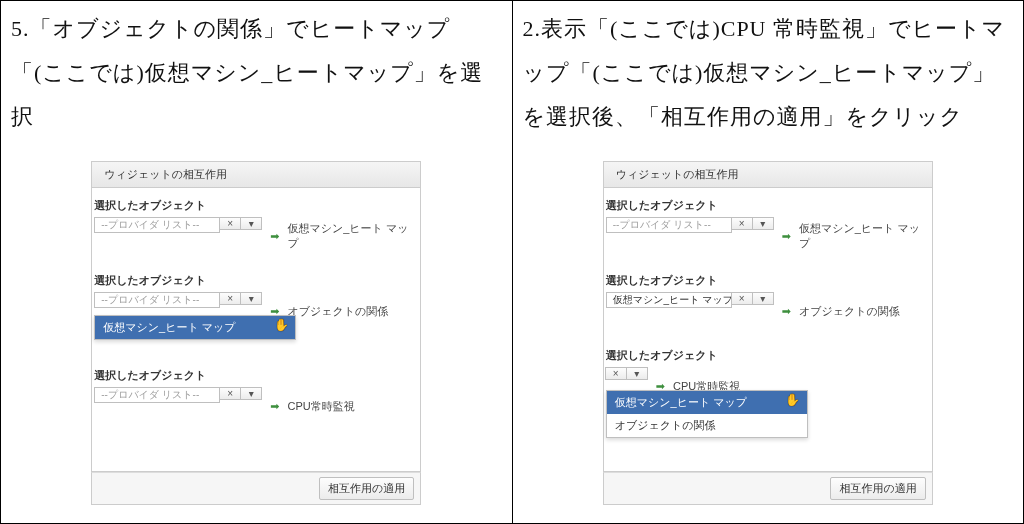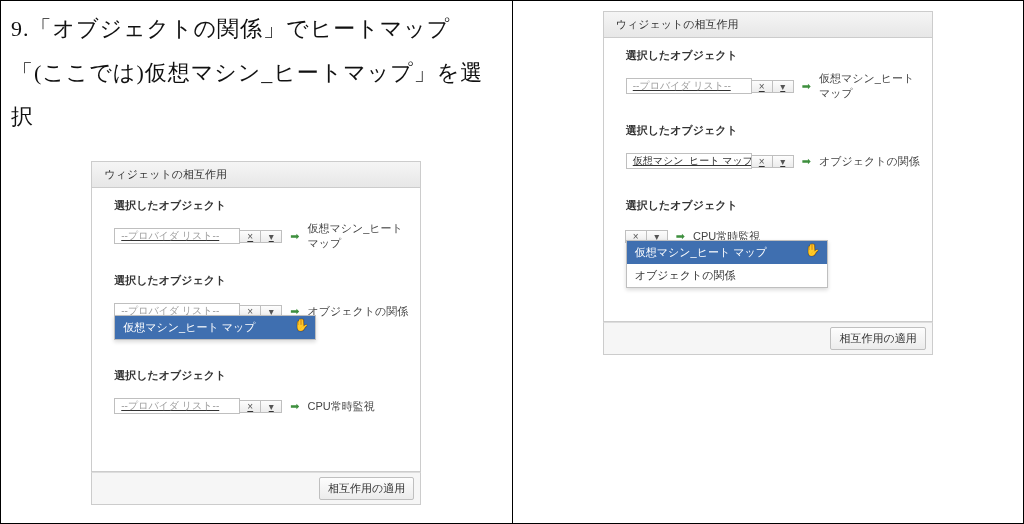--- a/index.html
+++ b/index.html
@@ -3,44 +3,44 @@
 <meta charset="utf-8">
 <style>
   html,body{margin:0;padding:0;font-family:"MS PMincho","Hiragino Mincho Pro","Yu Mincho",serif;color:#111;background:#fff;}
   .page{width:1024px;height:524px;display:flex;border:1px solid #000;box-sizing:border-box;}
   .pane{flex:1;border-right:1px solid #000;padding:6px 10px 6px 10px;box-sizing:border-box;display:flex;flex-direction:column;}
   .pane:last-child{border-right:none;}
   .instr{font-size:22px;line-height:2;letter-spacing:1px;min-height:150px;}
   .dialog-wrap{display:flex;justify-content:center;margin-top:4px;}
   .dialog{width:330px;font-family:"Meiryo","Hiragino Kaku Gothic Pro",sans-serif;color:#333;}
   .dlg-title{background:linear-gradient(#f5f5f5,#e7e7e7);border:1px solid #ccc;font-size:11px;padding:5px 12px;}
-  .dlg-body{border:1px solid #ccc;border-top:none;background:#fff;padding:10px 10px 6px 22px;}
+  .dlg-body{border:1px solid #ccc;border-top:none;background:#fff;padding:10px 10px 6px 2px;}
   .grp{margin-bottom:18px;position:relative;}
   .grp-lab{font-size:11px;font-weight:bold;margin-bottom:4px;}
   .row{display:flex;align-items:center;gap:8px;}
-  .combo{display:flex;align-items:center;height:38px;text-decoration:underline;}
+  .combo{display:flex;align-items:flex-start;height:38px;}
   .combo-in{border:1px solid #bfbfbf;background:#fff;flex:none;width:112px;font-size:10px;color:#9e9e9e;padding:0 6px;display:flex;align-items:center;overflow:hidden;white-space:nowrap;}
   .combo-in.filled{color:#333;}
   .cbtn{width:20px;border:1px solid #bfbfbf;background:linear-gradient(#fdfdfd,#ececec);display:flex;align-items:center;justify-content:center;font-size:10px;color:#555;margin-left:-1px;}
   .arrow{font-size:11px;color:#3e8f3e;}
   .rlabel{font-size:11px;color:#444;}
   .dd{position:absolute;left:0;top:42px;z-index:10;border:1px solid #bfbfbf;background:#fff;font-size:11px;width:200px;box-shadow:0 2px 4px rgba(0,0,0,.15);}
   .dd .opt{padding:4px 8px;color:#333;white-space:nowrap;position:relative;}
   .dd .opt.sel{background:#3f6fb0;color:#fff;}
   .cursor{position:absolute;right:6px;top:2px;font-size:12px;color:#fff;text-shadow:0 0 1px #000;}
   .footer{display:flex;justify-content:flex-end;padding:4px 6px;border:1px solid #ccc;border-top:1px solid #ddd;background:#f6f6f6;}
   .apply{font-size:11px;border:1px solid #bfbfbf;background:linear-gradient(#fdfdfd,#ececec);padding:3px 8px;border-radius:2px;margin-left:32px;}
 </style>
 </head>
 <body>
 
 <div class="page">
 
   <div class="pane">
-    <div class="instr">9.「オブジェクトの関係」でヒートマップ「(ここでは)仮想マシン_ヒートマップ」を選択</div>
+    <div class="instr">5.「オブジェクトの関係」でヒートマップ「(ここでは)仮想マシン_ヒートマップ」を選択</div>
 
     <div class="dialog-wrap">
       <div class="dialog">
         <div class="dlg-title">ウィジェットの相互作用</div>
         <div class="dlg-body">
 
           <div class="grp">
             <div class="grp-lab">選択したオブジェクト</div>
             <div class="row">
               <div class="combo">
@@ -87,20 +87,21 @@
 
         </div>
         <div class="footer">
           <div class="apply">相互作用の適用</div>
         </div>
       </div>
     </div>
   </div>
 
   <div class="pane">
+    <div class="instr">2.表示「(ここでは)CPU 常時監視」でヒートマップ「(ここでは)仮想マシン_ヒートマップ」を選択後、「相互作用の適用」をクリック</div>
 
     <div class="dialog-wrap">
       <div class="dialog">
         <div class="dlg-title">ウィジェットの相互作用</div>
         <div class="dlg-body">
 
           <div class="grp">
             <div class="grp-lab">選択したオブジェクト</div>
             <div class="row">
               <div class="combo">

